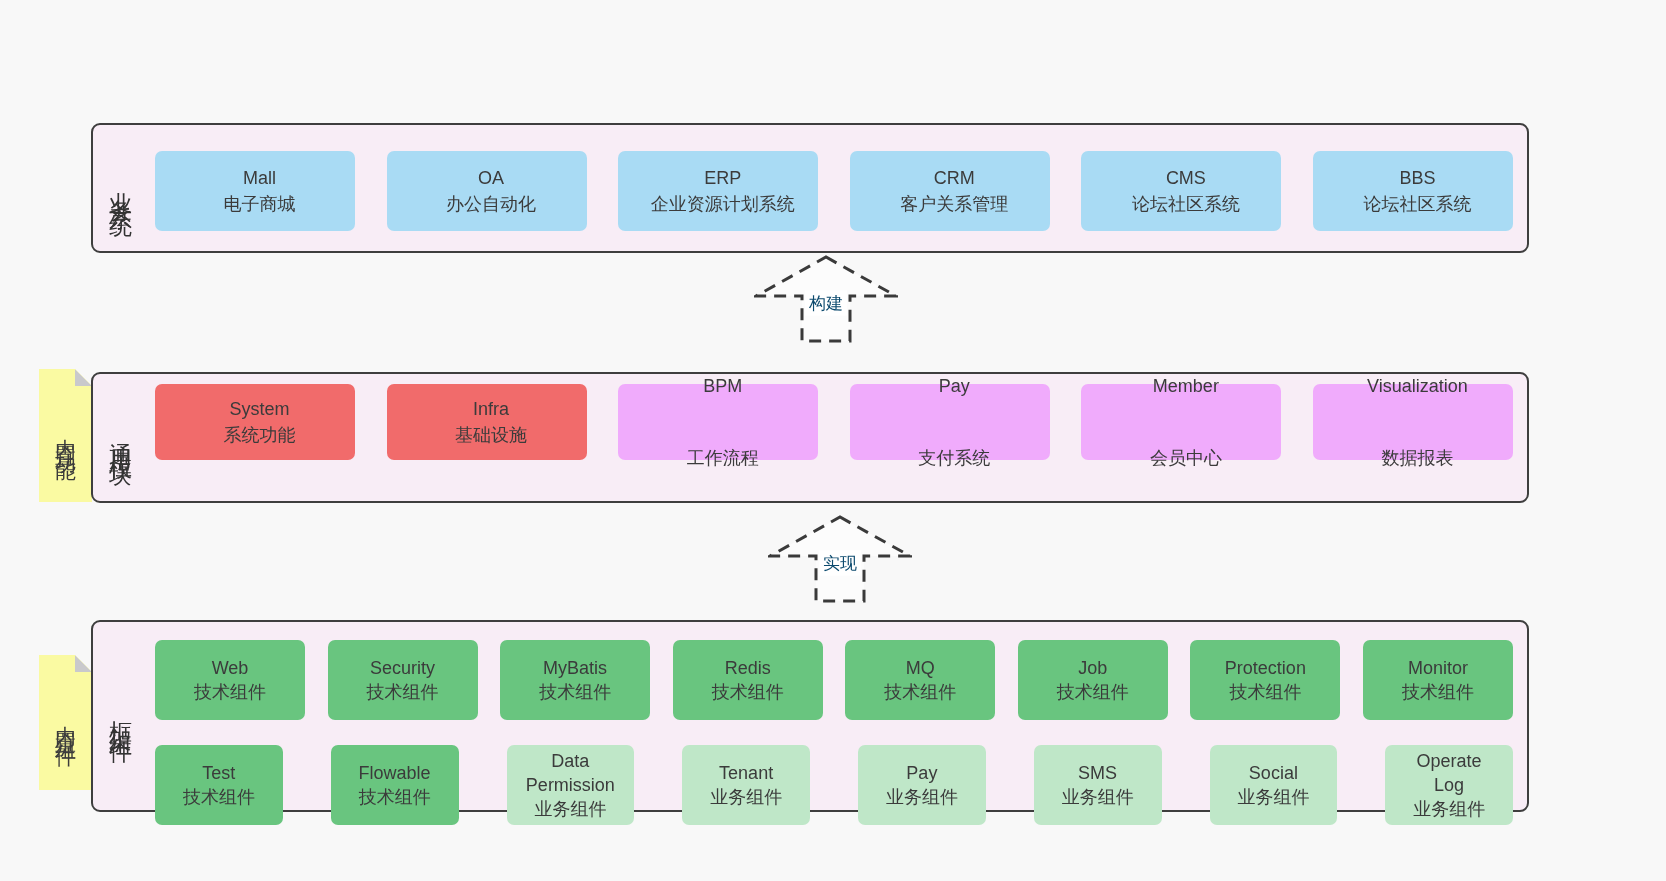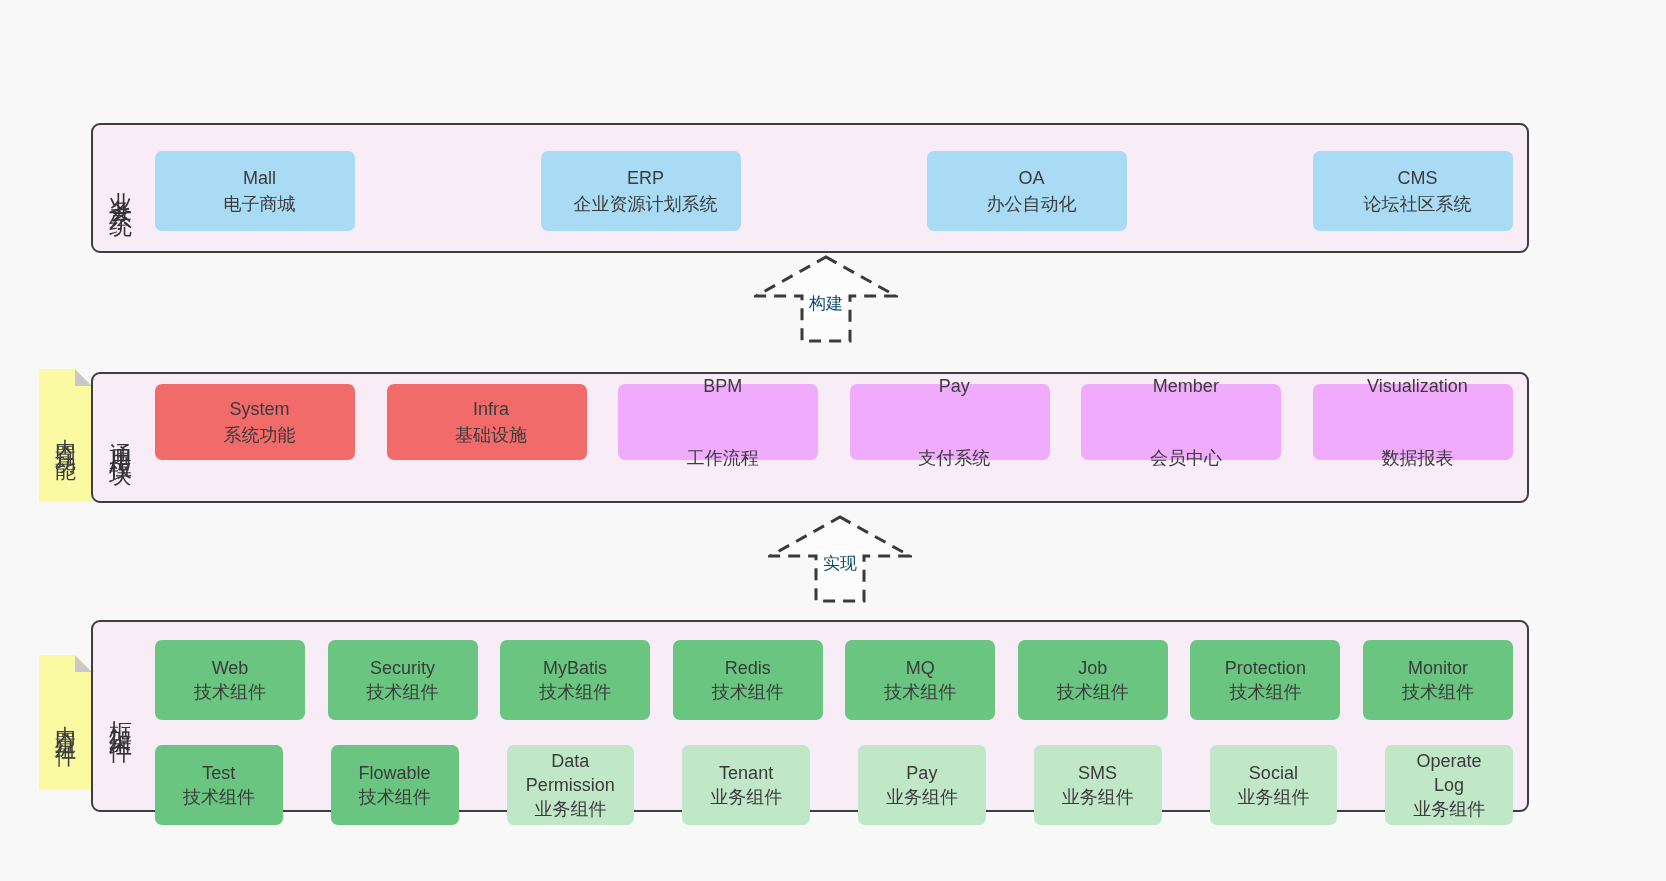--- a/index.html
+++ b/index.html
@@ -103,29 +103,37 @@
   </div>
 
   <div class="panel" id="business-panel">
     <span class="side-label">业务系统</span>
     <div class="boxes row6">
       <div class="box blue">
         <span>Mall</span>
         <span>电子商城</span>
       </div>
       <div class="box blue">
+        <span>OA</span>
+        <span>办公自动化</span>
+      </div>
+      <div class="box blue">
         <span>ERP</span>
         <span>企业资源计划系统</span>
       </div>
       <div class="box blue">
-        <span>OA</span>
-        <span>办公自动化</span>
+        <span>CRM</span>
+        <span>客户关系管理</span>
       </div>
       <div class="box blue">
         <span>CMS</span>
+        <span>论坛社区系统</span>
+      </div>
+      <div class="box blue">
+        <span>BBS</span>
         <span>论坛社区系统</span>
       </div>
     </div>
   </div>
 
   <div class="panel" id="modules-panel">
     <span class="side-label">通用模块</span>
     <div class="boxes row6">
       <div class="box red">
         <span>System</span>

